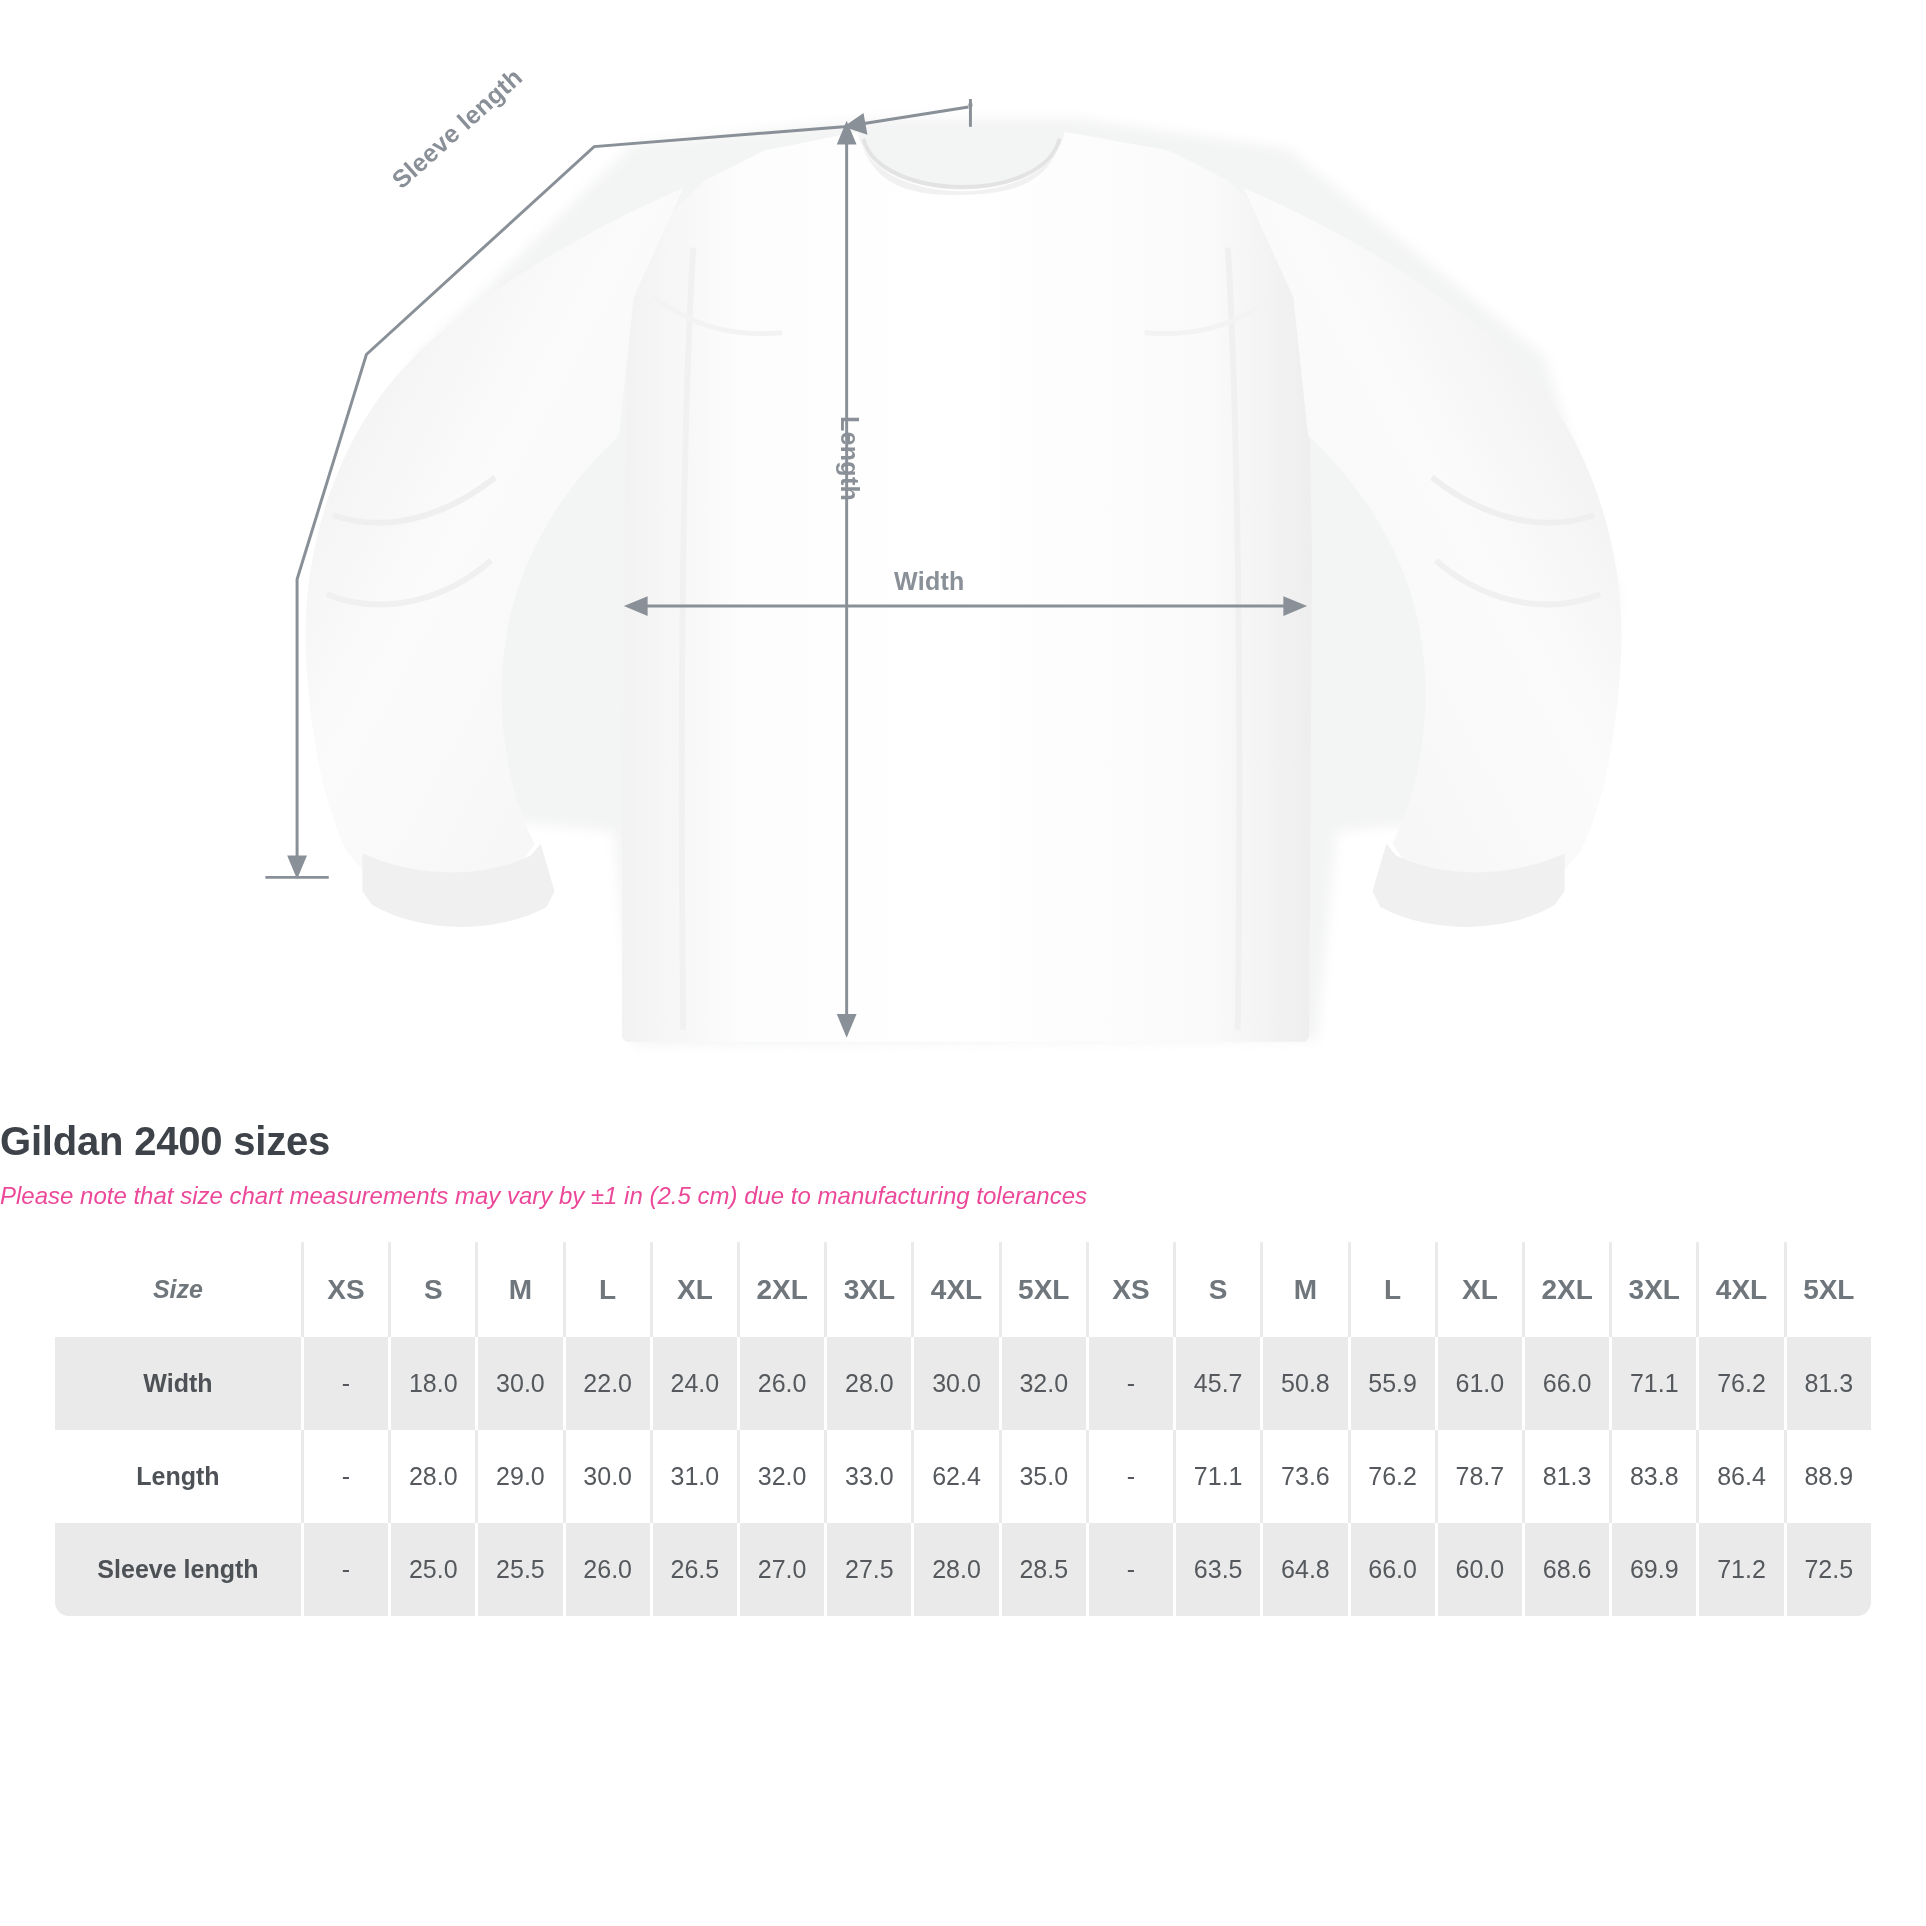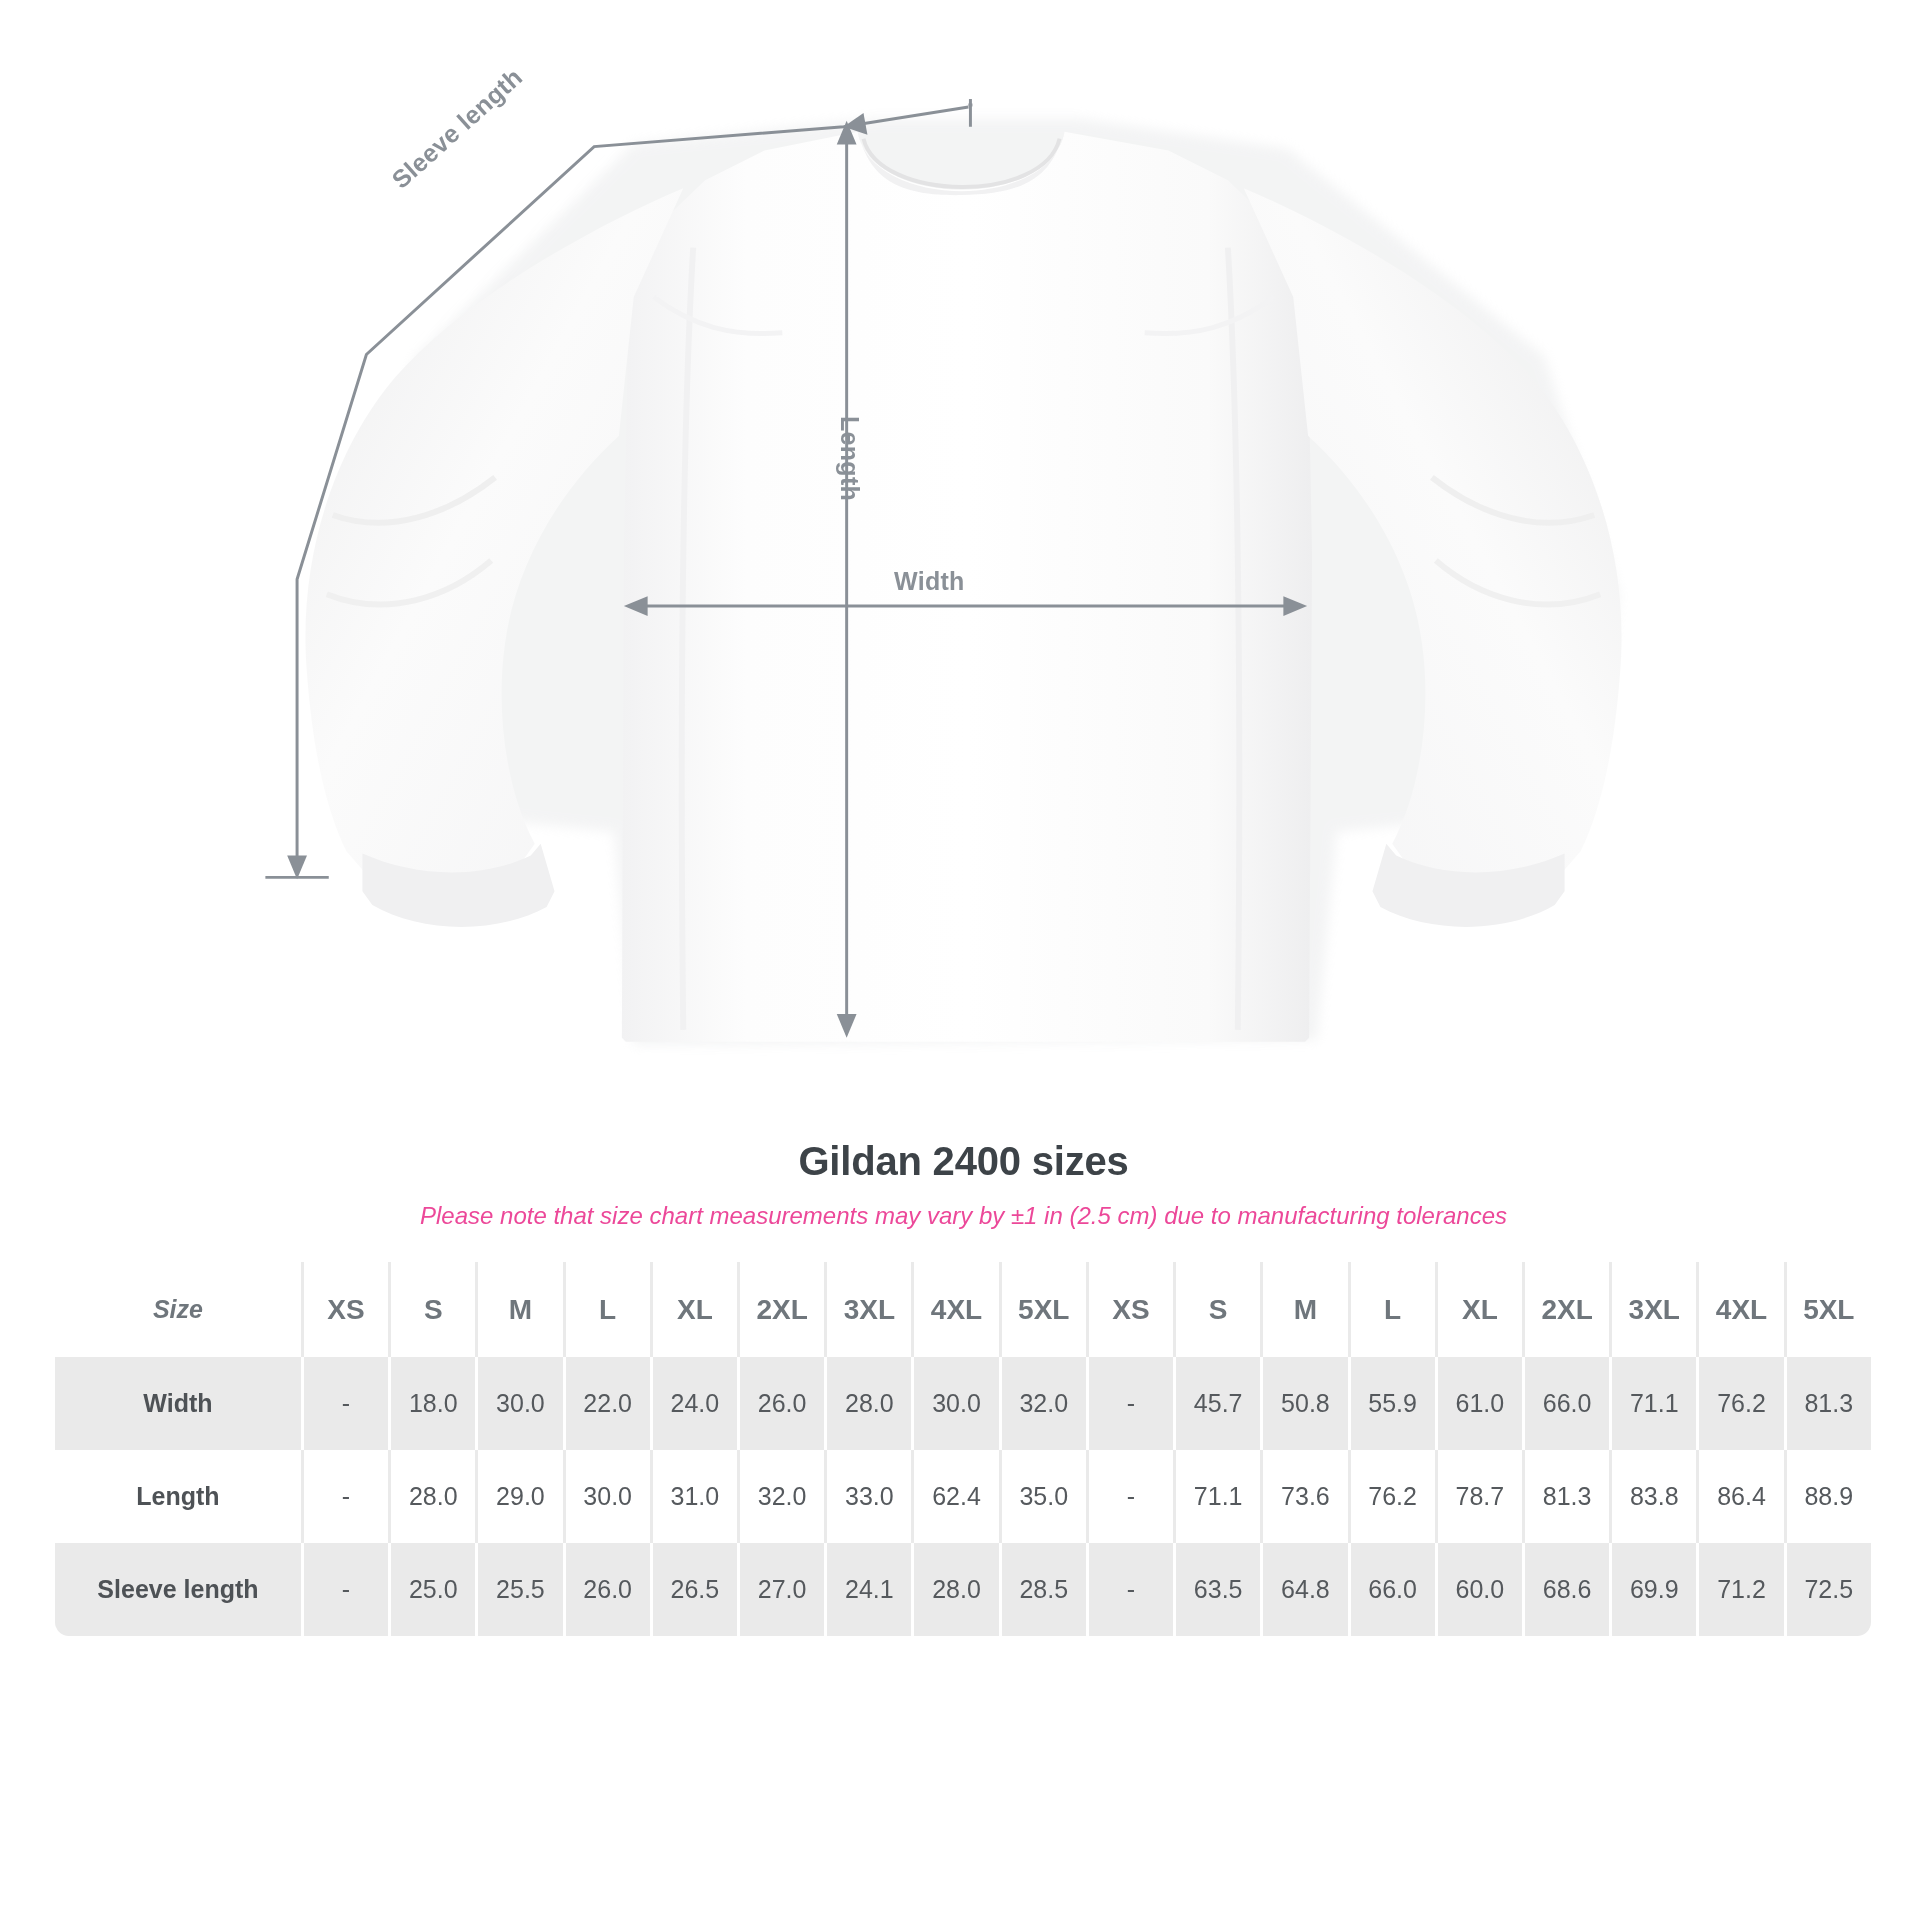--- a/index.html
+++ b/index.html
@@ -48,22 +48,21 @@
   .label-sleeve {
     left: 386px;
     top: 173px;
     font-size: 25px;
     transform: rotate(-42deg);
     transform-origin: left top;
   }
 
   
   .title-block {
-    text-align: center;
-    margin-top: 20px;
+    text-align: left;
   }
   .title {
     font-size: 40px;
     font-weight: bold;
     color: #3d4348;
     letter-spacing: -0.2px;
   }
   .subtitle {
     font-size: 24px;
     font-style: italic;
@@ -391,21 +390,21 @@
     </tr>
 
     <tr class="data-row shaded">
       <td class="rowhead">Sleeve length</td>
       <td class="sep">-</td>
       <td class="sep">25.0</td>
       <td class="sep">25.5</td>
       <td class="sep">26.0</td>
       <td class="sep">26.5</td>
       <td class="sep">27.0</td>
-      <td class="sep">24.1</td>
+      <td class="sep">27.5</td>
       <td class="sep">28.0</td>
       <td class="sep">28.5</td>
       <td class="sep">-</td>
       <td class="sep">63.5</td>
       <td class="sep">64.8</td>
       <td class="sep">66.0</td>
       <td class="sep">60.0</td>
       <td class="sep">68.6</td>
       <td class="sep">69.9</td>
       <td class="sep">71.2</td>

